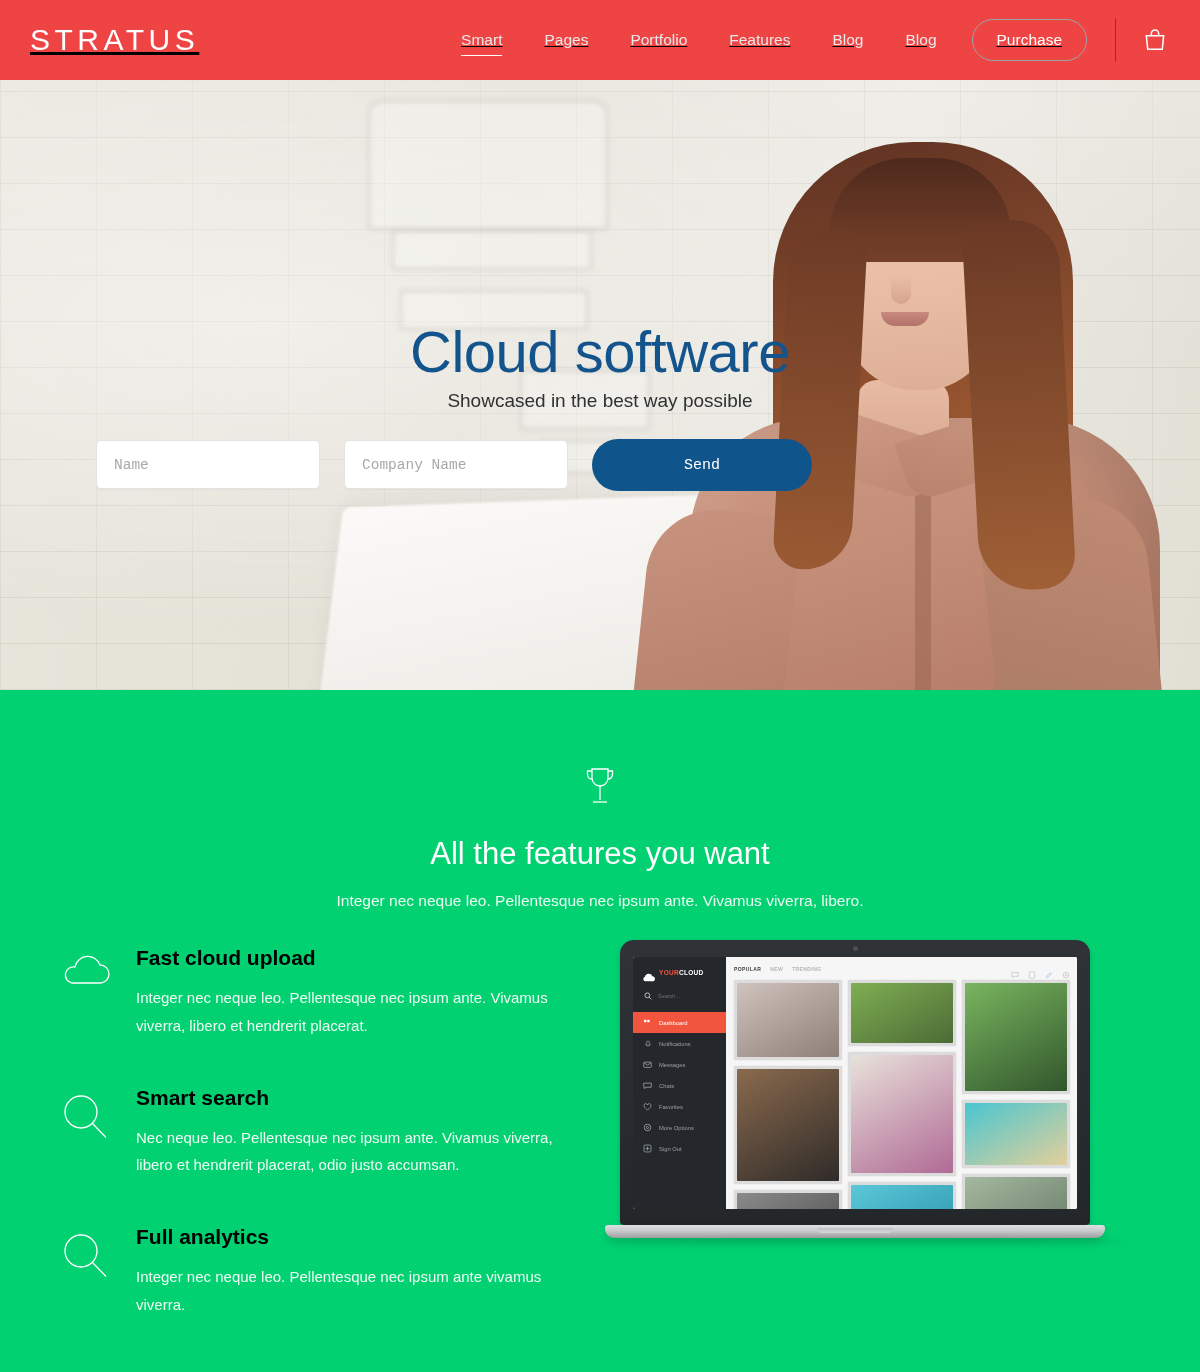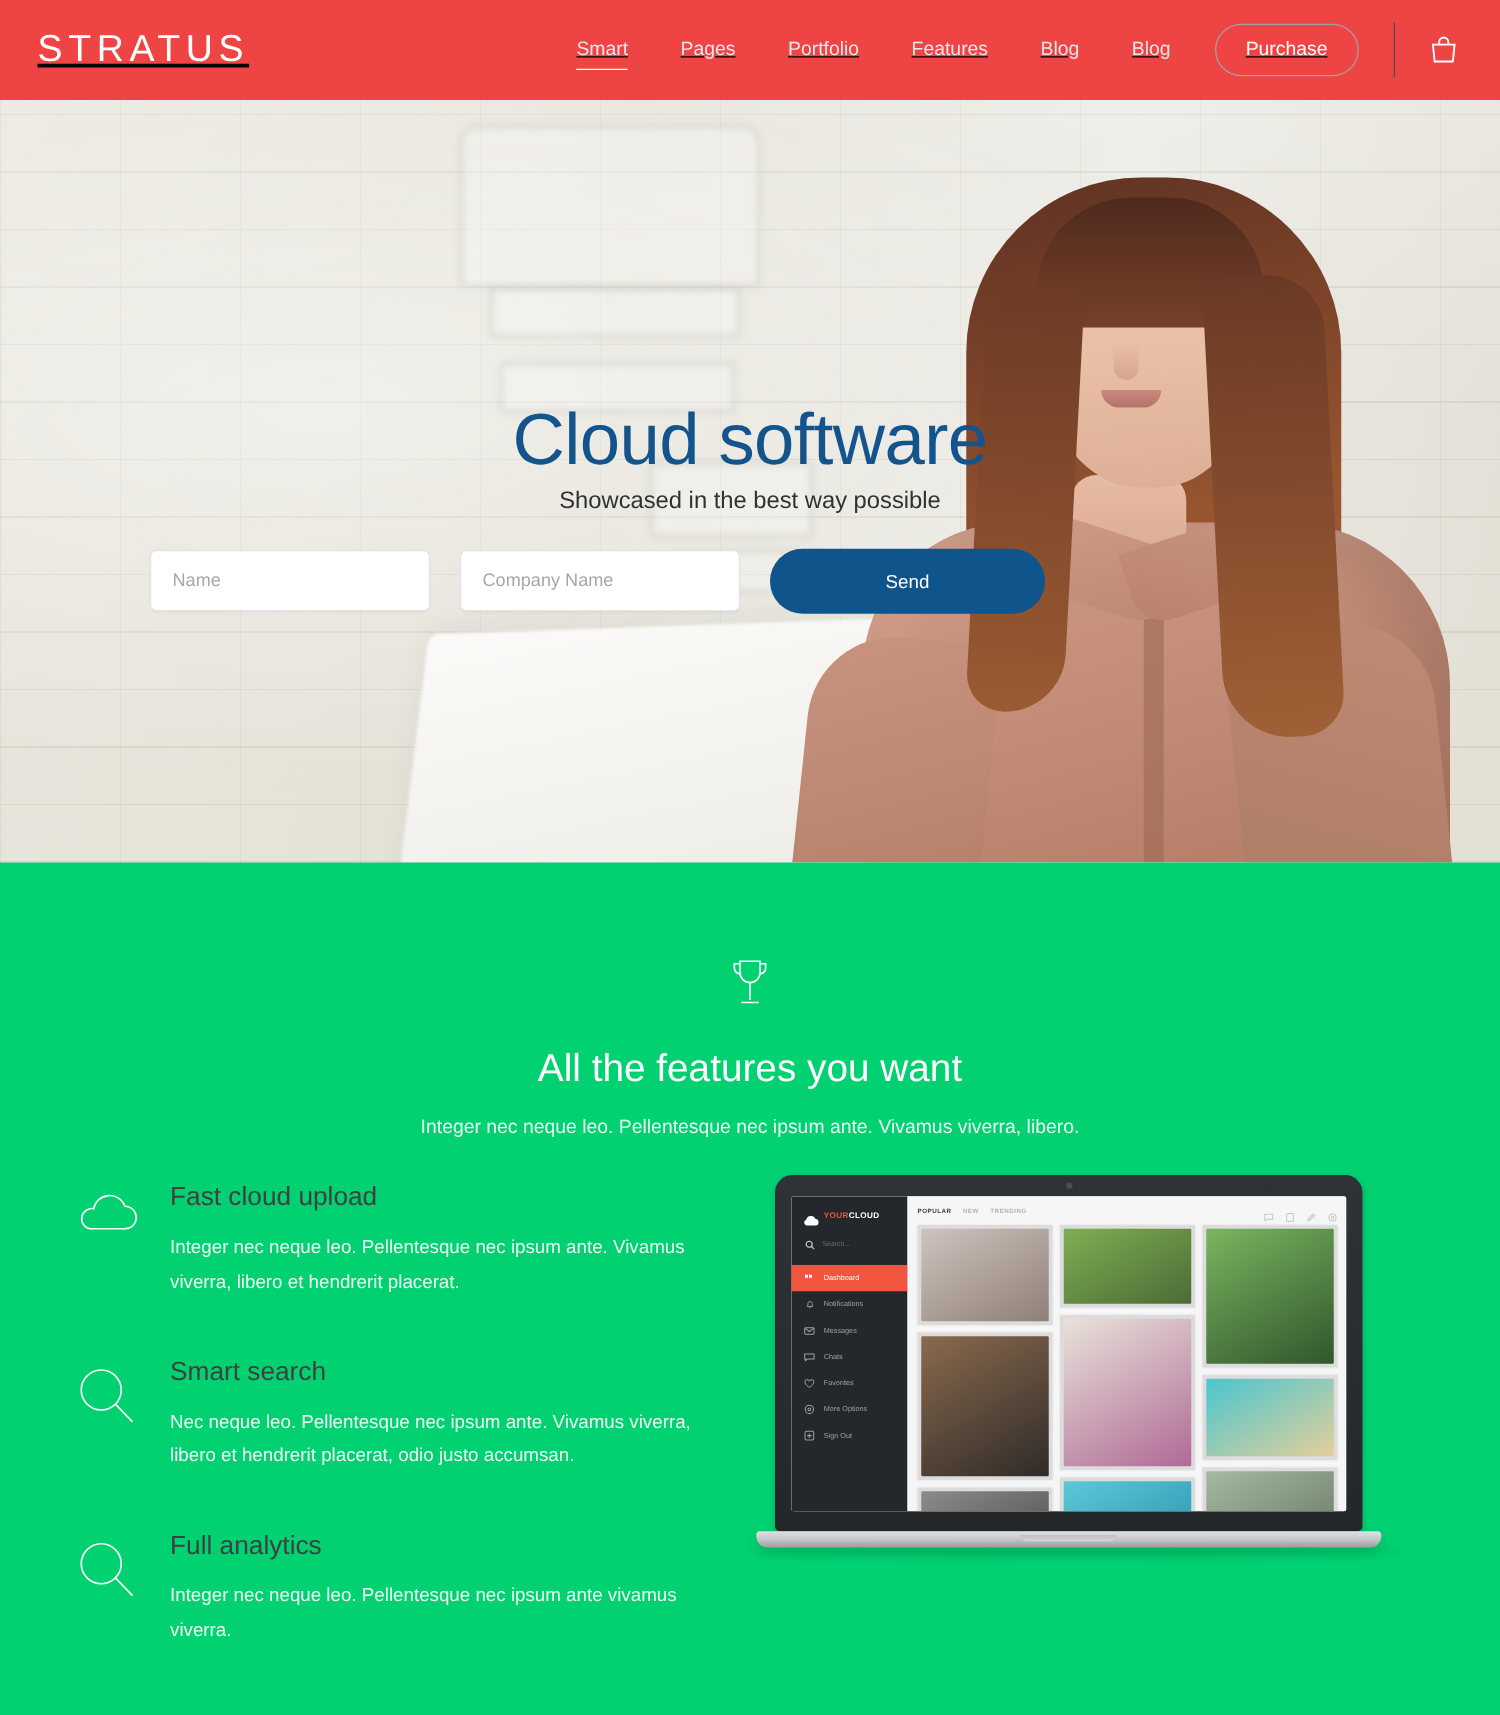--- a/index.html
+++ b/index.html
@@ -274,24 +274,25 @@
   .hero-sub{
     position:absolute;
     top:310px; left:0; right:0;
     text-align:center;
     font-size:19px;
     font-weight:400;
     color:#2f3133;
   }
   .hero-form{
     position:absolute;
-    left:120px; top:360px;
+    left:96px; top:360px;
     width:960px;
     display:flex;
     gap:24px;
+    font-family:Liberation Mono, monospace;
   }
   .field{
     width:224px;
     height:49px;
     background:#ffffff;
     border:1px solid #e4e4e2;
     border-radius:5px;
     padding:0 17px;
     font-size:14.5px;
     font-family:inherit;
@@ -354,22 +355,22 @@
   }
   .feat-icon{
     width:76px;
     flex:0 0 76px;
     padding-top:6px;
   }
   .feat-icon svg{ display:block; }
   .feat-body{ flex:1; }
   .feat-item-title{
     font-size:21px;
-    font-weight:400;
-    color:#404040;
+    font-weight:700;
+    color:#000000;
     margin-bottom:14px;
   }
   .feat-item-text{
     font-size:15px;
     line-height:1.85;
     color:#effbf4;
     max-width:430px;
   }
 
   

